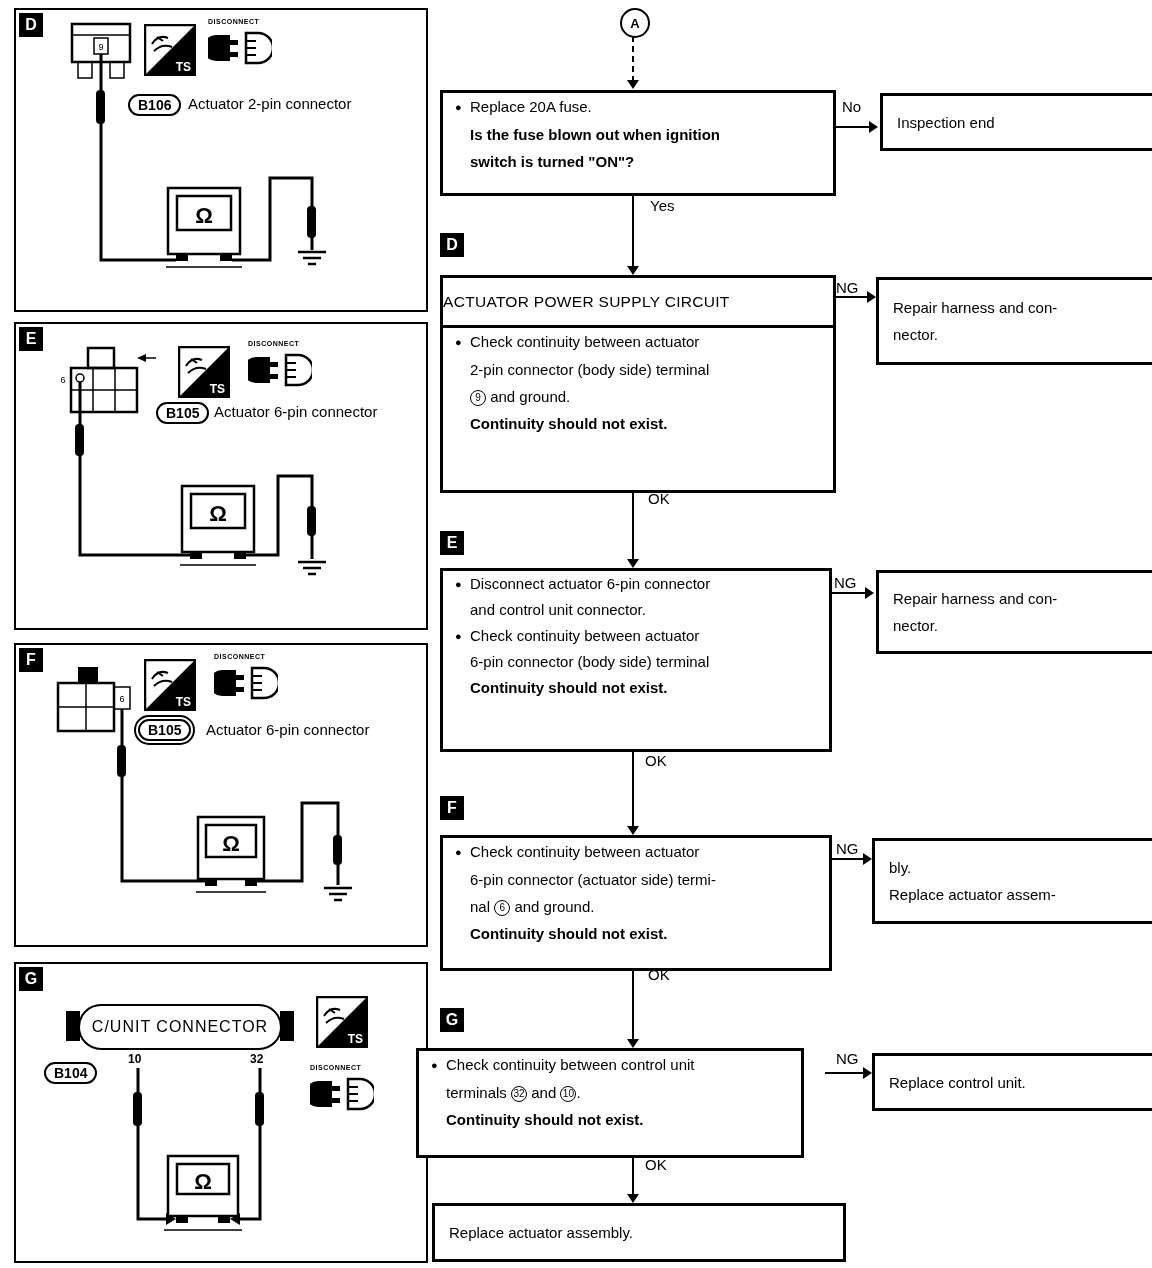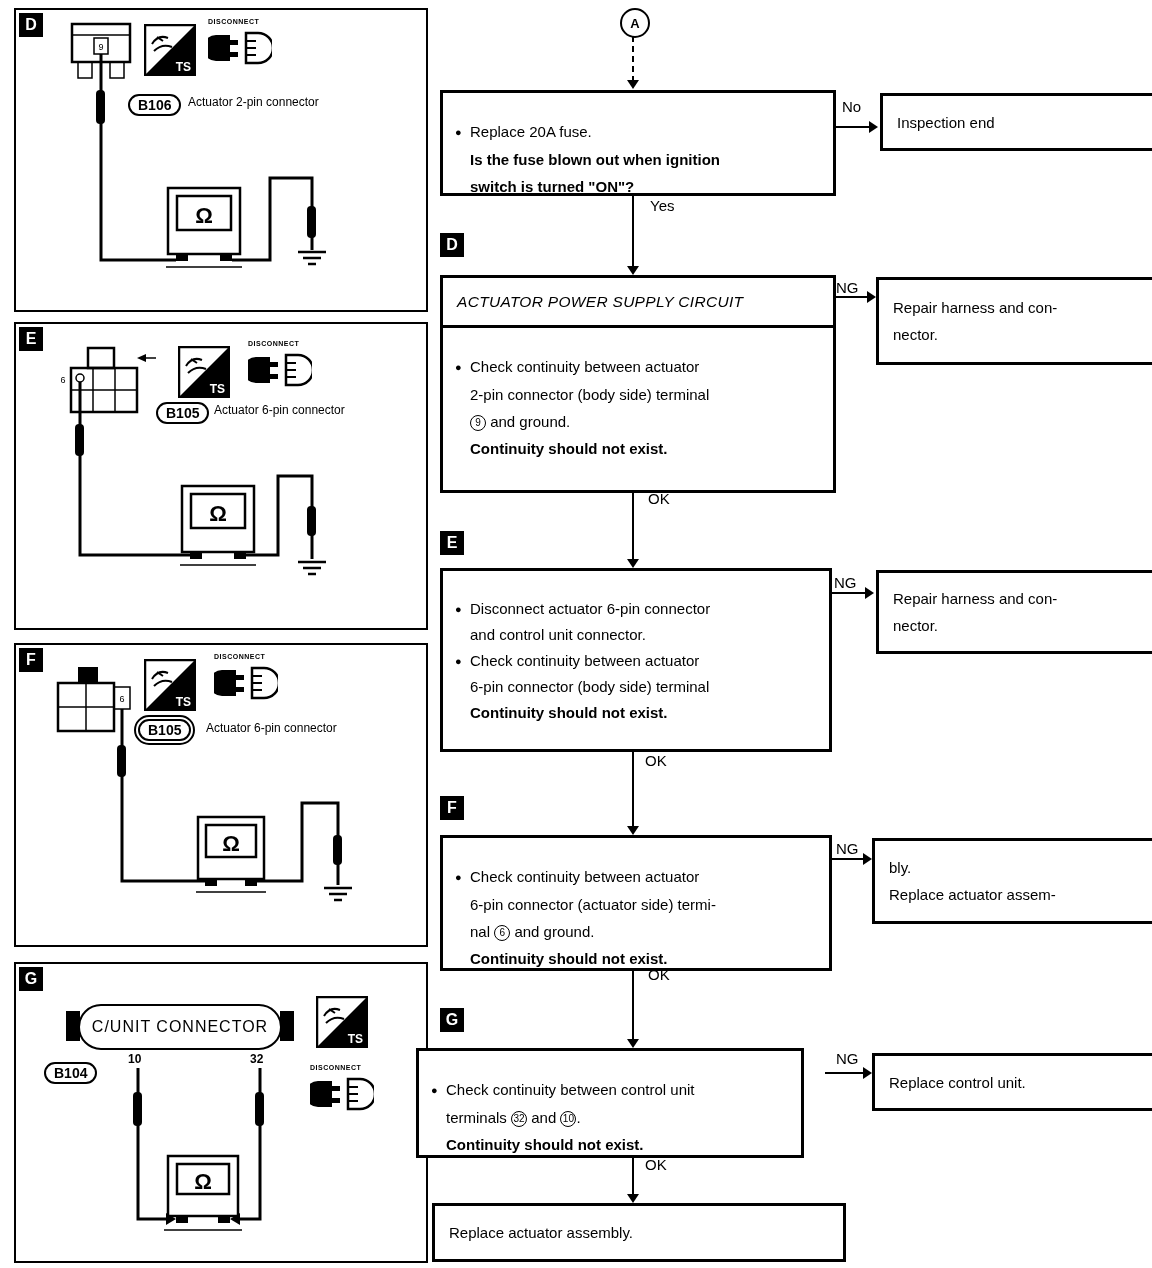--- a/index.html
+++ b/index.html
@@ -16,30 +16,30 @@
   .w{fill:none;stroke:#000;stroke-width:3;}
   .tpin{font-size:9px;text-anchor:middle;fill:#000;}
   .tohm{font-size:22px;font-weight:bold;text-anchor:middle;fill:#000;}
   .ts-icon{position:absolute;width:52px;height:52px;}
   .ts-text{position:absolute;right:5px;bottom:2px;color:#fff;font-weight:bold;font-size:12px;}
   .disc-icon{position:absolute;width:70px;}
   .disc-label{font-size:7px;letter-spacing:.5px;font-weight:bold;white-space:nowrap;}
   .badge{position:absolute;border:2px solid #000;border-radius:14px;padding:1px 8px;
          font-size:14px;font-weight:bold;white-space:nowrap;}
   .badge.double{outline:2px solid #000;outline-offset:2px;border-radius:16px;}
-  .caption{position:absolute;font-size:12px;white-space:nowrap;}
+  .caption{position:absolute;font-size:15px;white-space:nowrap;}
   .pill{position:absolute;border:2.5px solid #000;border-radius:24px;display:flex;
         align-items:center;justify-content:center;font-size:16px;letter-spacing:1px;white-space:nowrap;}
   .pillcap{position:absolute;background:#000;}
   .pinnum{position:absolute;font-size:12px;font-weight:bold;}
   
   .fbox{position:absolute;border:3px solid #000;background:#fff;font-size:15px;}
   .fbox .hdr{height:47px;border-bottom:3px solid #000;display:flex;align-items:center;
-             padding-left:14px;font-size:15.5px;letter-spacing:.3px;font-style:italic;}
-  .fbody{padding:25px 12px;}
+             font-size:15.5px;letter-spacing:.3px;}
+  .fbody{padding:0 12px;}
   .ln{line-height:27px;white-space:nowrap;}
   .ln.tight{line-height:26px;}
   .ind{padding-left:15px;}
   .b{font-weight:bold;}
   .bu{display:inline-block;width:15px;font-size:11px;vertical-align:1px;}
   .circ{display:inline-block;min-width:16px;height:16px;line-height:13px;border:1.5px solid #000;
         border-radius:50%;font-size:10px;text-align:center;padding:0 1px;box-sizing:border-box;
         vertical-align:1px;}
   .tag{position:absolute;font-size:15px;white-space:nowrap;}
   .vl{position:absolute;border-left:2px solid #000;width:0;}

